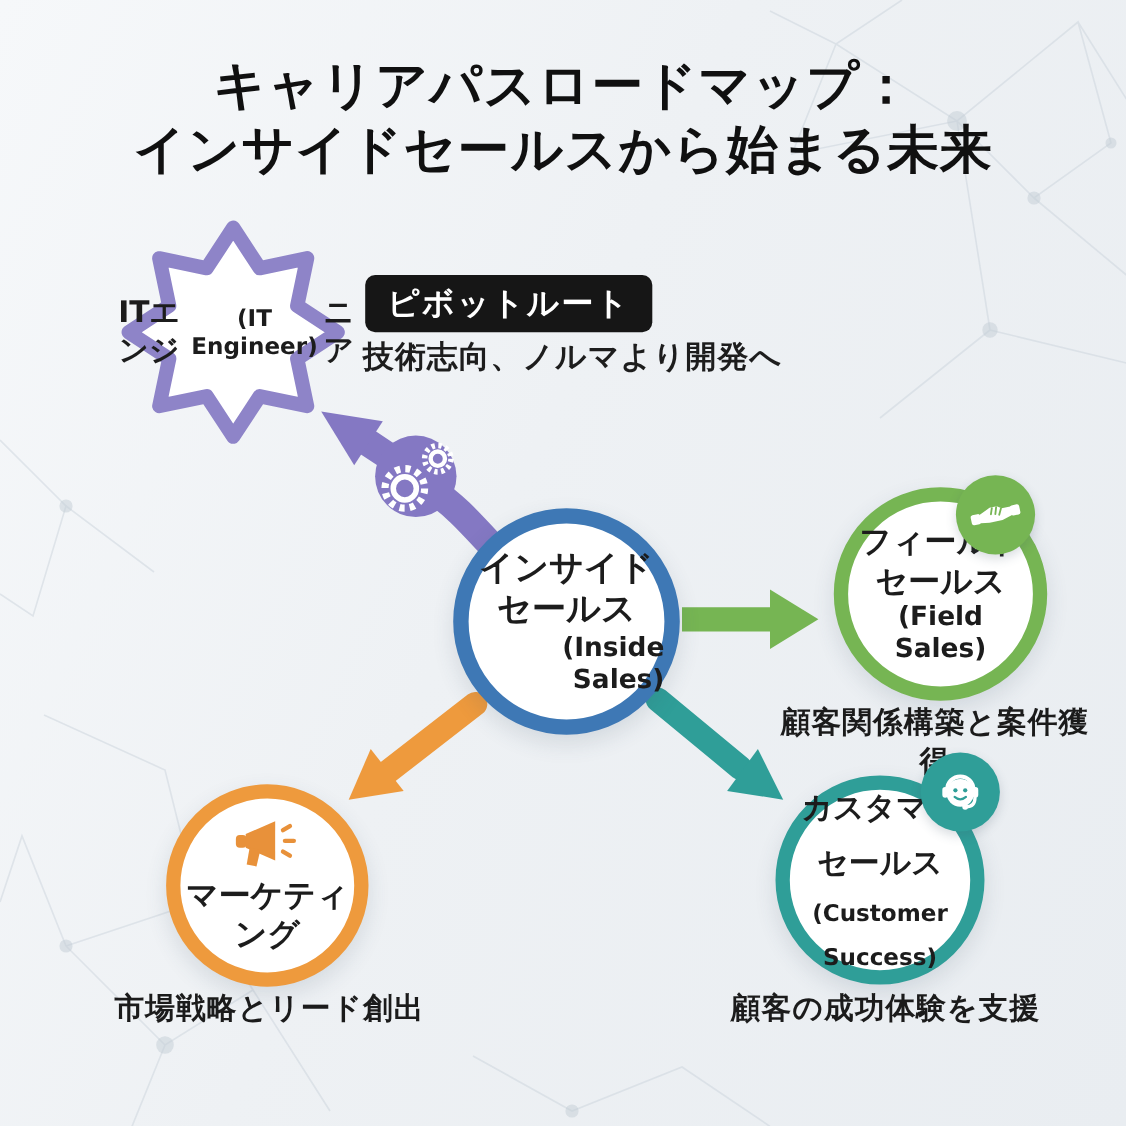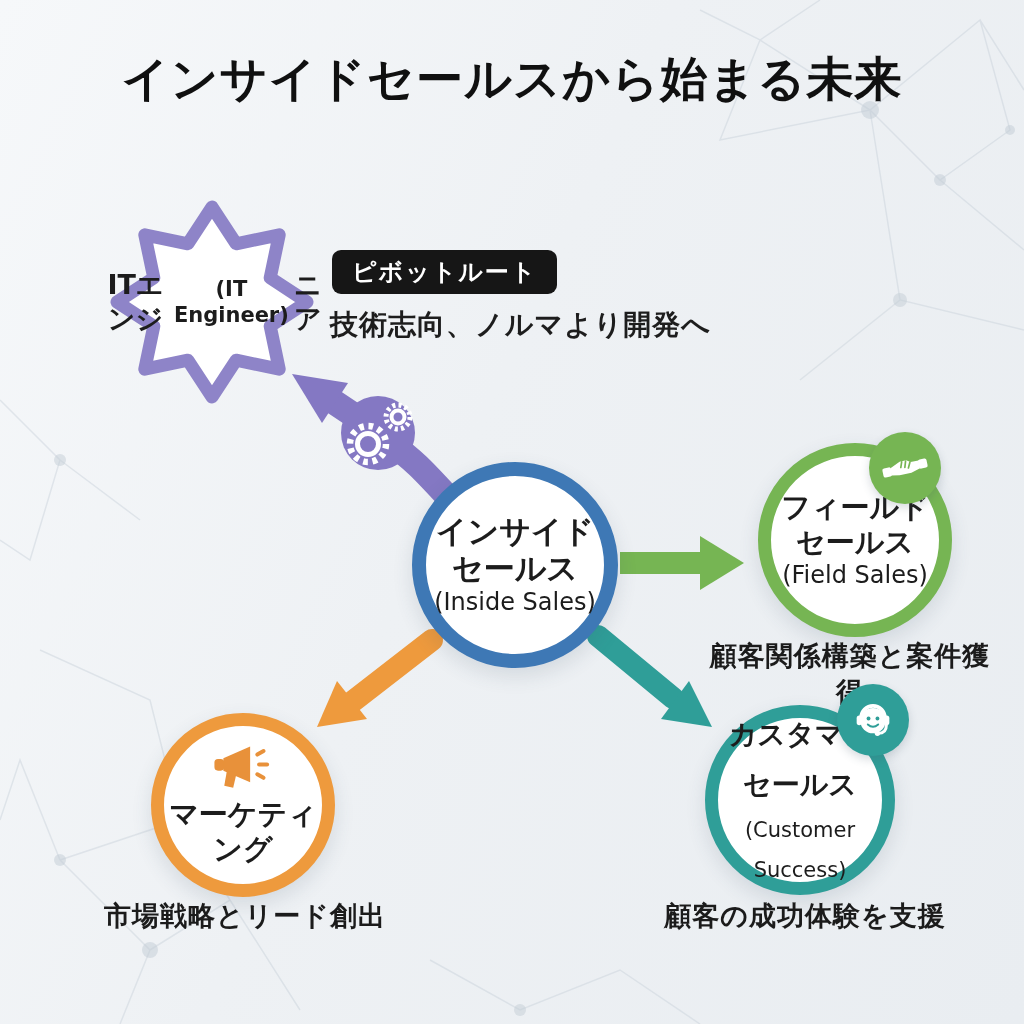--- a/index.html
+++ b/index.html
@@ -24,36 +24,36 @@
   .star-text{
     position:absolute;left:0;top:0;width:230px;height:230px;
     display:flex;flex-direction:row;align-items:center;justify-content:center;
     text-align:center;line-height:1.25;
   }
   .star-text .jp{font-size:27px;font-weight:bold;}
   .star-text .en{font-size:21px;font-weight:bold;}
 
   .pivot-badge{
     position:absolute;left:332px;top:250px;z-index:3;
-    background:#161616;color:#ffffff;font-size:24px;font-weight:bold;
+    background:#161616;color:#ffffff;font-size:29px;font-weight:bold;
     padding:6px 20px;border-radius:9px;letter-spacing:2px;
   }
   .pivot-desc{
     position:absolute;left:330px;top:306px;z-index:3;
     font-size:28px;font-weight:bold;color:#1d1d1d;letter-spacing:1px;
   }
 
   .node{
     position:absolute;border-radius:50%;background:#ffffff;z-index:3;
     display:flex;flex-direction:column;align-items:center;justify-content:center;
     text-align:center;line-height:1.22;
     box-shadow:0 8px 20px rgba(60,80,100,0.14);
   }
   .node .jp{font-weight:bold;}
-  .node .en{font-weight:normal;}
+  .node .en{font-weight:bold;}
 
   .node-center{left:412px;top:462px;width:178px;height:178px;border:14px solid #3e78b5;text-align:right;}
   .node-center .jp{font-size:31px;}
   .node-center .en{font-size:24px;}
 
   .node-field{left:758px;top:443px;width:168px;height:168px;border:13px solid #76b553;}
   .node-field .jp{font-size:29px;}
   .node-field .en{font-size:24px;}
 
   .node-marketing{left:151px;top:713px;width:158px;height:158px;border:13px solid #ee9a3d;}
@@ -132,20 +132,21 @@
       <polygon points="317,727 367,719 337,681" fill="#ee9a3d"></polygon>
     </g>
 
     <g>
       <path d="M 598 636 L 673 698" stroke="#2f9e98" stroke-width="22" fill="none" stroke-linecap="round"></path>
       <polygon points="712,727 661,719 689,681" fill="#2f9e98"></polygon>
     </g>
   </svg>
 
   <div class="title">
+    <div class="t1">キャリアパスロードマップ：</div>
     <div class="t2">インサイドセールスから始まる未来</div>
   </div>
 
   <div class="star-wrap">
     <svg width="230" height="230" viewBox="-115 -115 230 230">
       <path d="M0,-95 L24.1,-58.2 L67.2,-67.2 L58.2,-24.1 L95,0 L58.2,24.1 L67.2,67.2 L24.1,58.2 L0,95 L-24.1,58.2 L-67.2,67.2 L-58.2,24.1 L-95,0 L-58.2,-24.1 L-67.2,-67.2 L-24.1,-58.2 Z" fill="#ffffff" stroke="#8e84c8" stroke-width="13" stroke-linejoin="round"></path>
     </svg>
     <div class="star-text">
       <div class="jp">ITエンジ</div>
       <div class="en">(IT Engineer)</div>

